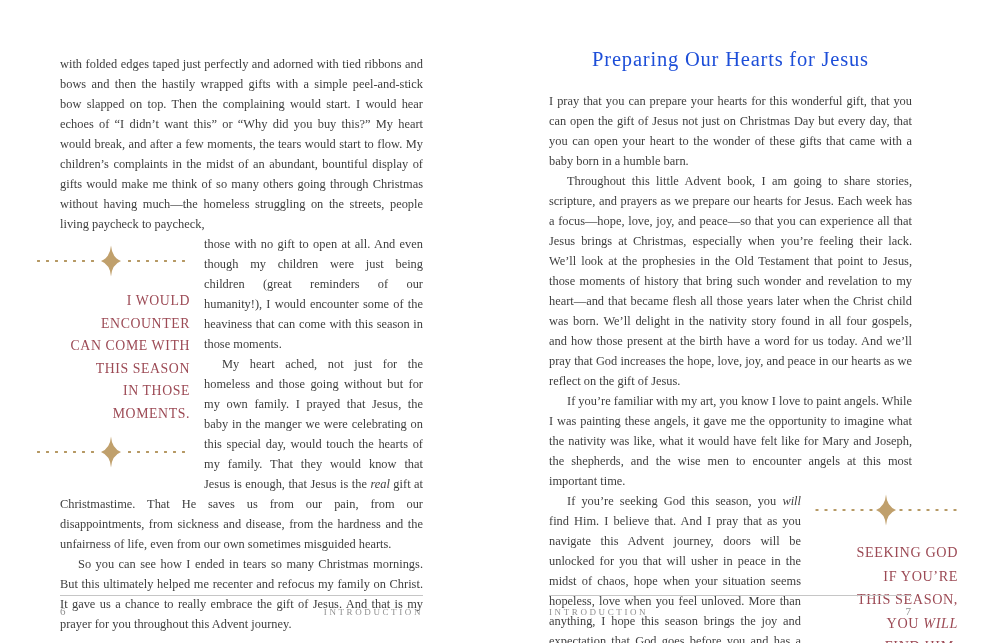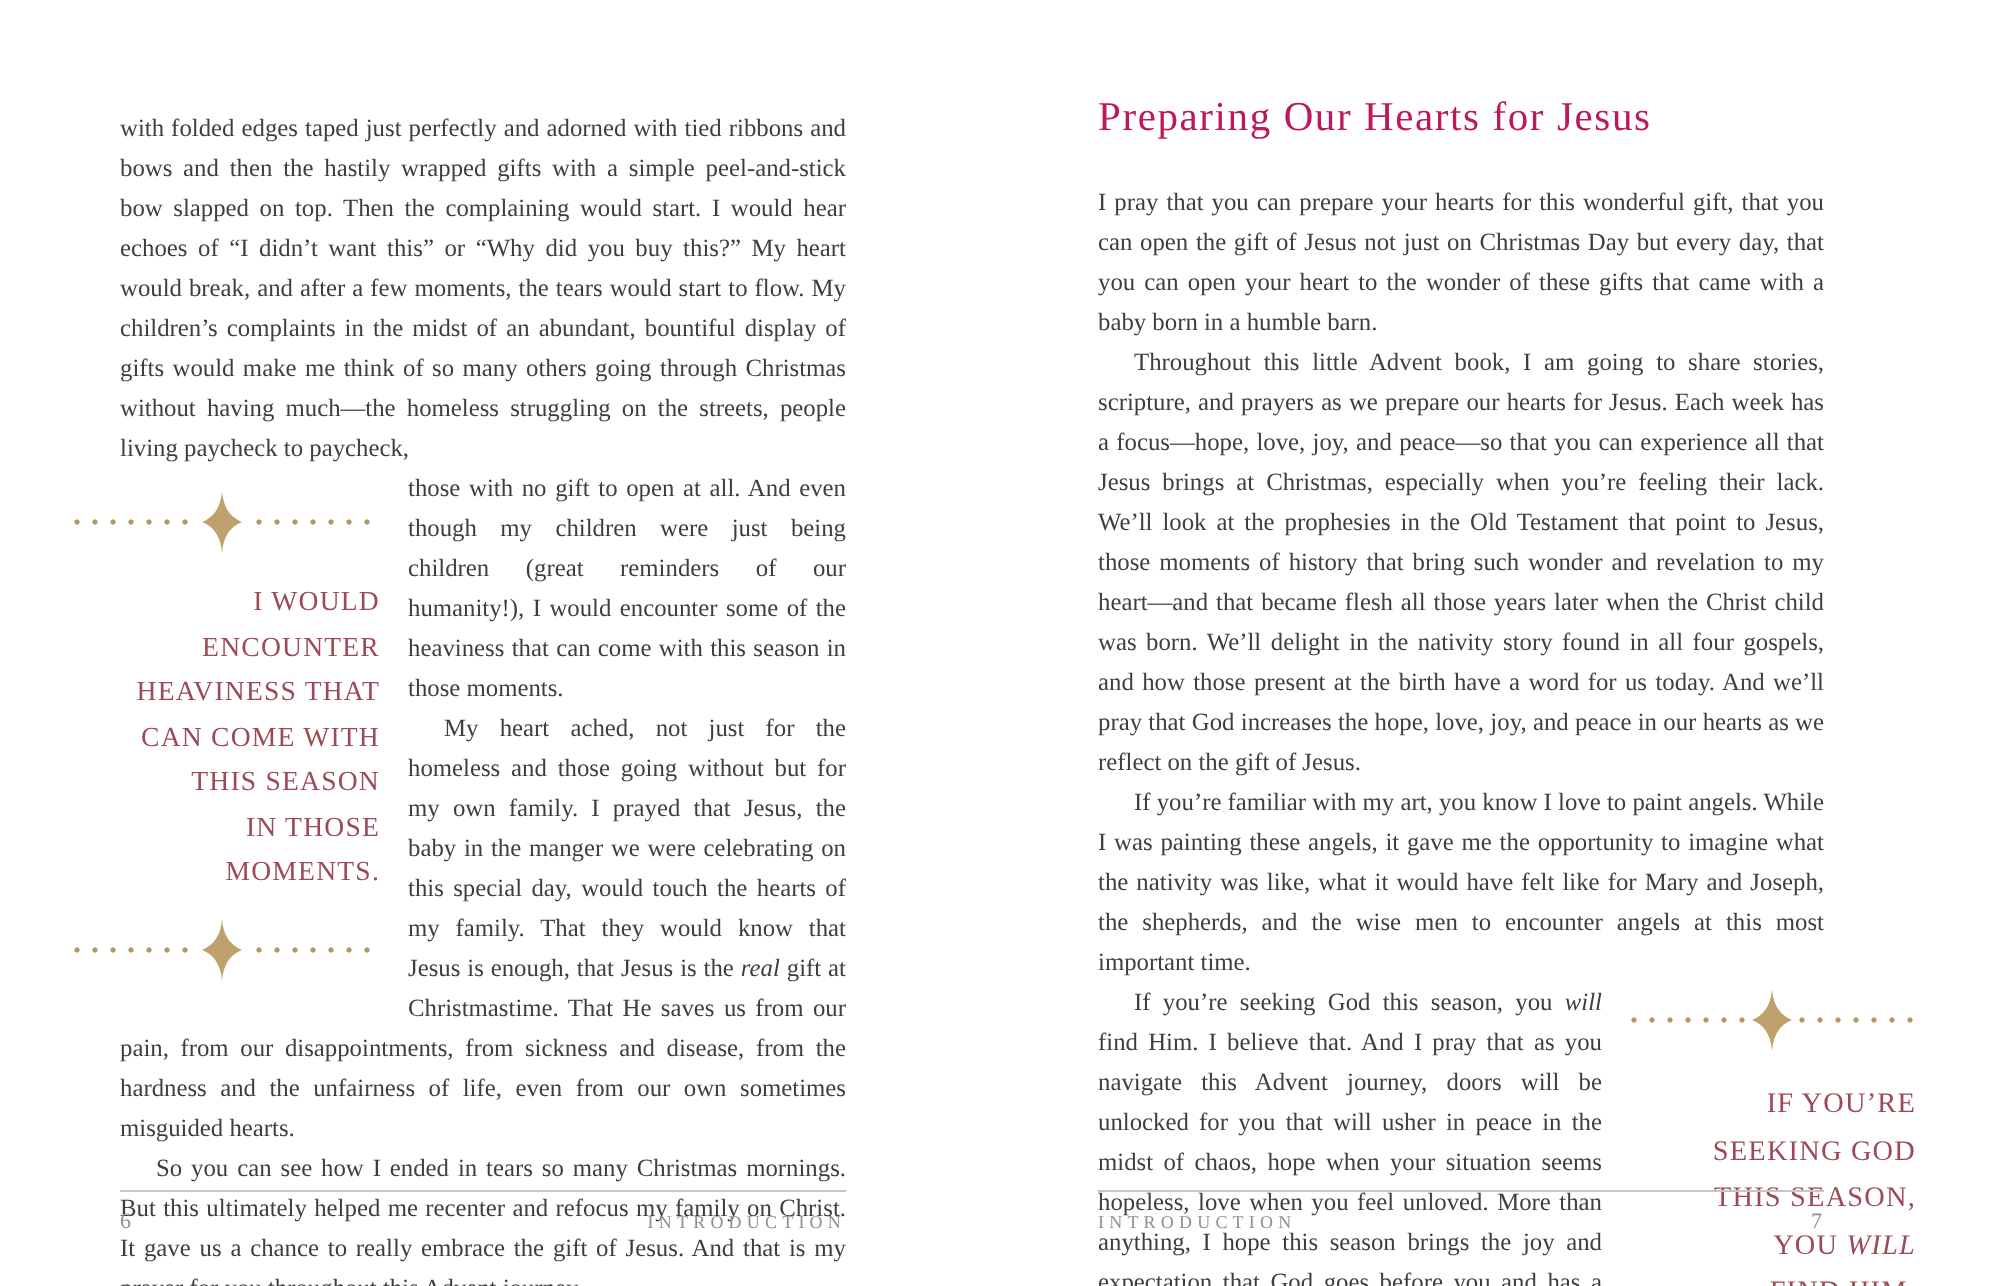--- a/index.html
+++ b/index.html
@@ -19,24 +19,25 @@
     line-height: 20px;
     color: #3e3e3e;
     text-align: justify;
   }
   .body-text p { margin: 0; }
   .body-text p.indent { text-indent: 18px; font-family: Liberation Serif, serif; }
   .body-text em { font-style: italic; }
 
   .chapter-title {
     margin: 0 0 20px 0;
+    text-align: center;
     font-weight: normal;
     font-size: 20.5px;
     letter-spacing: 0.8px;
-    color: #be185d;
+    color: #1d4ed8;
   }
 
   
   .pull-quote { box-sizing: border-box; }
   .pull-quote-left  { float: left;  width: 158px; margin: 10px 14px 8px -28px; }
   .pull-quote-right { float: right; width: 144px; margin: 2px -46px 8px 13px; }
 
   .q-lines {
     margin: 12px 0 10px 0;
     text-align: right;
@@ -89,21 +90,20 @@
         <div class="ornament">
           <span class="dots"></span>
           <svg class="star" viewBox="0 0 22 34" xmlns="http://www.w3.org/2000/svg">
             <path d="M11 0 Q11.9 13 22 17 Q11.9 21 11 34 Q10.1 21 0 17 Q10.1 13 11 0 Z" fill="#c0a06c"></path>
           </svg>
           <span class="dots"></span>
         </div>
         <div class="q-lines">
           <div class="q-line">I WOULD</div>
           <div class="q-line">ENCOUNTER</div>
-          <div class="q-line">HEAVINESS THAT</div>
           <div class="q-line">CAN COME WITH</div>
           <div class="q-line">THIS SEASON</div>
           <div class="q-line">IN THOSE</div>
           <div class="q-line">MOMENTS.</div>
         </div>
         <div class="ornament">
           <span class="dots"></span>
           <svg class="star" viewBox="0 0 22 34" xmlns="http://www.w3.org/2000/svg">
             <path d="M11 0 Q11.9 13 22 17 Q11.9 21 11 34 Q10.1 21 0 17 Q10.1 13 11 0 Z" fill="#c0a06c"></path>
           </svg>
@@ -134,22 +134,22 @@
 
       <aside class="pull-quote pull-quote-right">
         <div class="ornament">
           <span class="dots"></span>
           <svg class="star" viewBox="0 0 22 34" xmlns="http://www.w3.org/2000/svg">
             <path d="M11 0 Q11.9 13 22 17 Q11.9 21 11 34 Q10.1 21 0 17 Q10.1 13 11 0 Z" fill="#c0a06c"></path>
           </svg>
           <span class="dots"></span>
         </div>
         <div class="q-lines">
+          <div class="q-line">SEEKING GOD</div>
           <div class="q-line">IF YOU’RE</div>
-          <div class="q-line">SEEKING GOD</div>
           <div class="q-line">THIS SEASON,</div>
           <div class="q-line"><span>YOU </span><em>WILL</em></div>
           <div class="q-line">FIND HIM.</div>
         </div>
 
       </aside>
 
       <p class="indent"><span>If you’re seeking God this season, you </span><em>will</em><span> find Him. I believe that. And I pray that as you navigate this Advent journey, doors will be unlocked for you that will usher in peace in the midst of chaos, hope when your situation seems hopeless, love when you feel unloved. More than anything, I hope this season brings the joy and expectation that God goes before you and has a plan for you—and as the prophet Jeremiah says, that plan is to bring you hope and a future (29:11).</span></p>
     </div>
 

